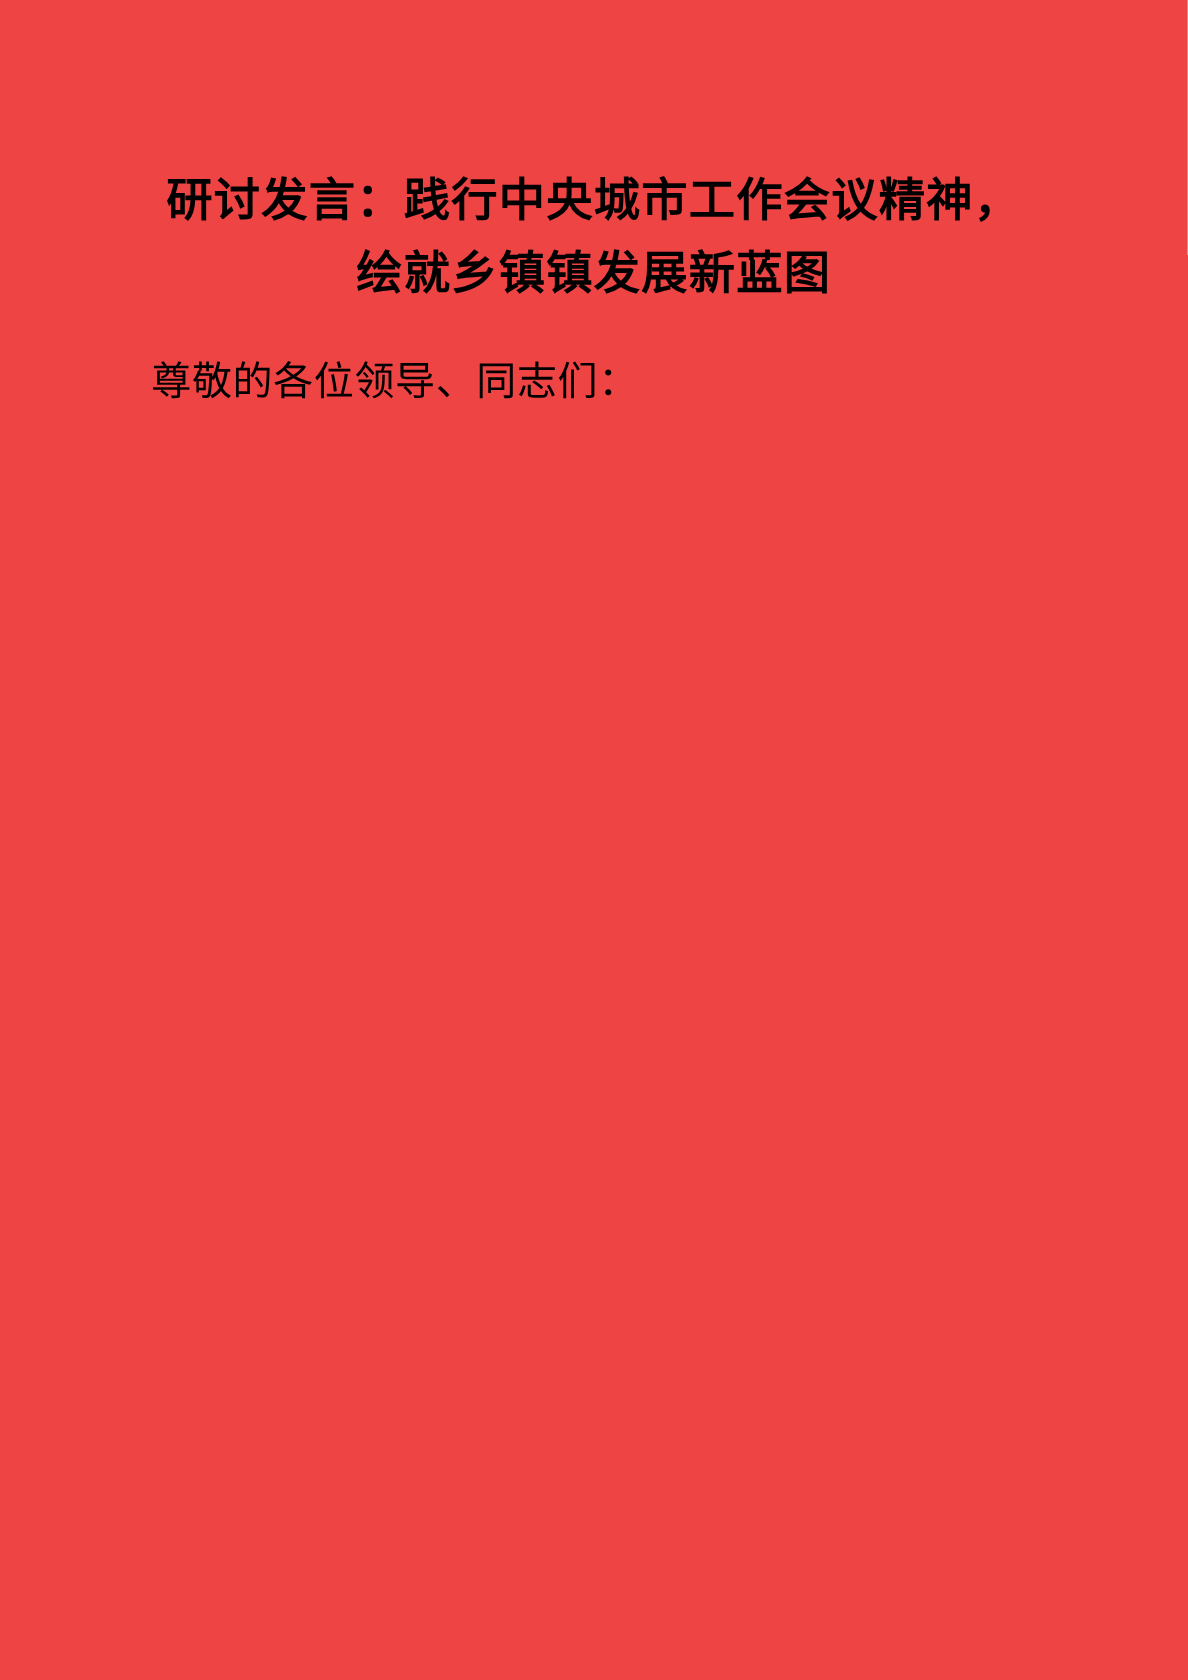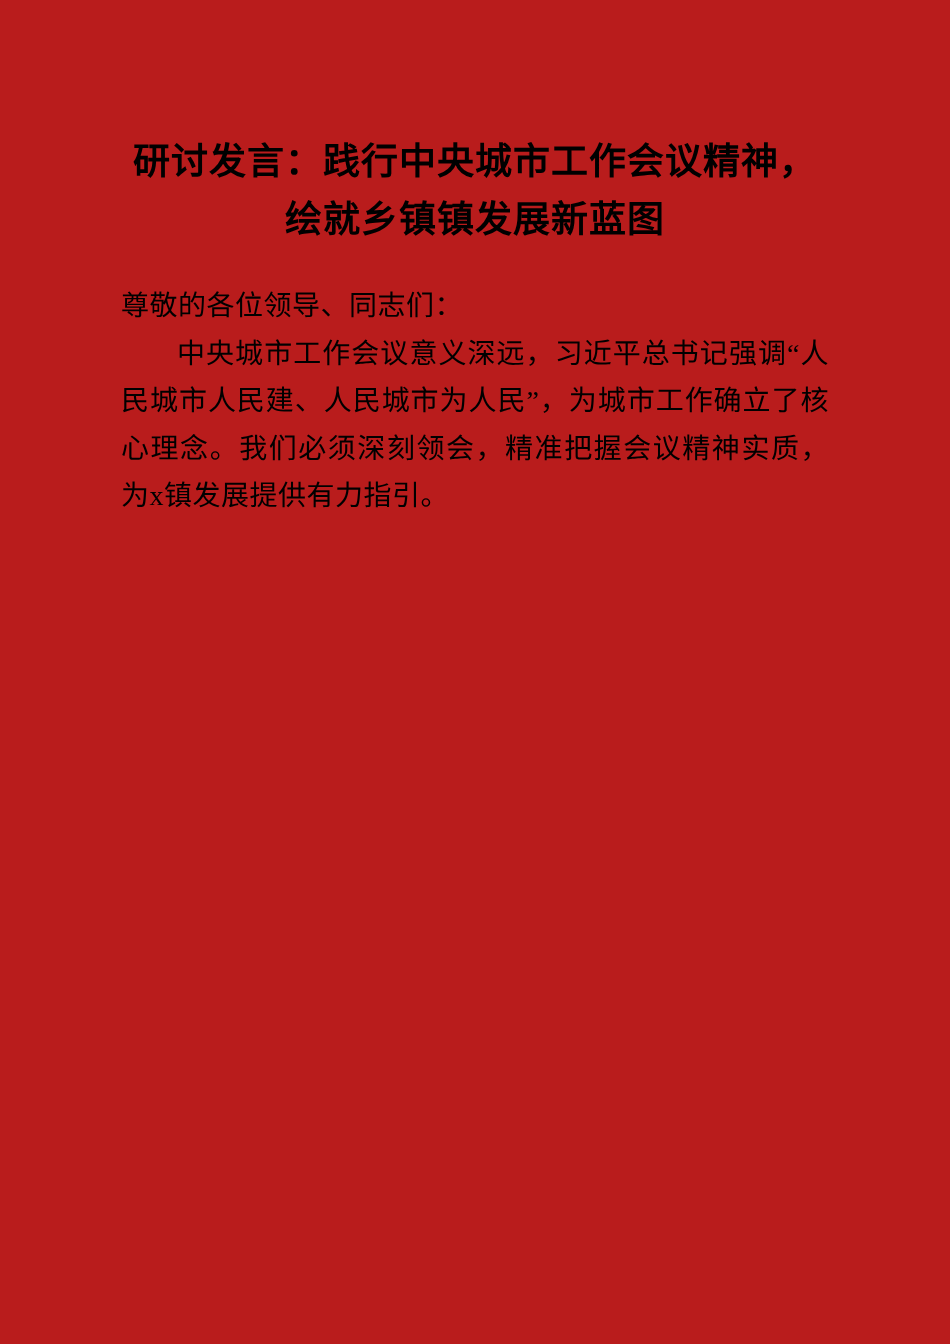--- a/index.html
+++ b/index.html
@@ -12,33 +12,33 @@
     background: #ffffff;
     color: #000000;
     font-family: "Liberation Serif", "DejaVu Serif", serif;
     overflow: hidden;
   }
   .page {
     box-sizing: border-box;
     width: 950px;
     height: 1344px;
     padding: 133px 121px 0 121px;
-    background: #b91c1c;
+    background: #ef4444;
   }
   .doc-title {
     font-size: 37px;
     font-weight: bold;
     line-height: 58px;
     text-align: center;
     letter-spacing: 1px;
     margin: 0 0 33px 0;
     font-family: "Liberation Serif", "DejaVu Serif", serif;
   }
   .para {
-    font-size: 28px;
+    font-size: 32px;
     line-height: 47.5px;
     letter-spacing: 0.5px;
     margin: 0;
     text-align: justify;
     text-justify: inter-character;
     text-indent: 2em;
     font-family: "Liberation Serif", "DejaVu Serif", serif;
   }
   .para.salutation {
     text-indent: 0;
@@ -53,16 +53,15 @@
 <body>
 
 <div class="page">
 
   <h1 class="doc-title">研讨发言：践行中央城市工作会议精神，绘就乡镇镇发展新蓝图</h1>
 
   <p class="para salutation">尊敬的各位领导、同志们：</p>
 
 
 
-  <p class="para">中央城市工作会议意义深远，习近平总书记强调“人民城市人民建、人民城市为人民”，为城市工作确立了核心理念。我们必须深刻领会，精准把握会议精神实质，为x镇发展提供有力指引。</p>
 
 
 </div>
 
 </body></html>

